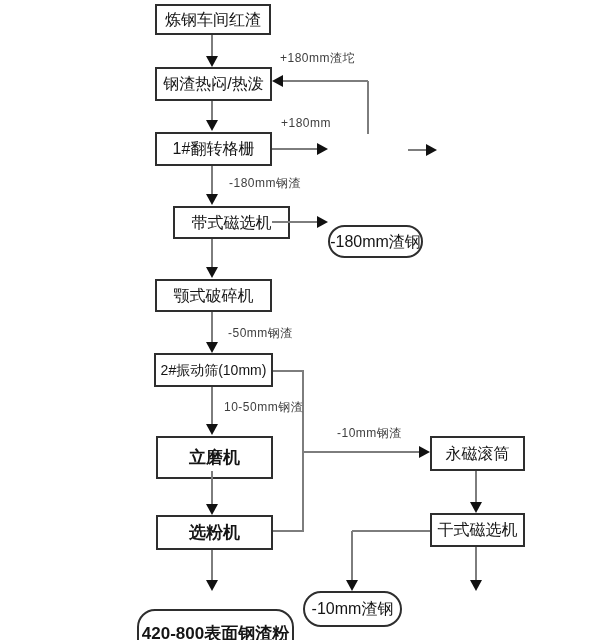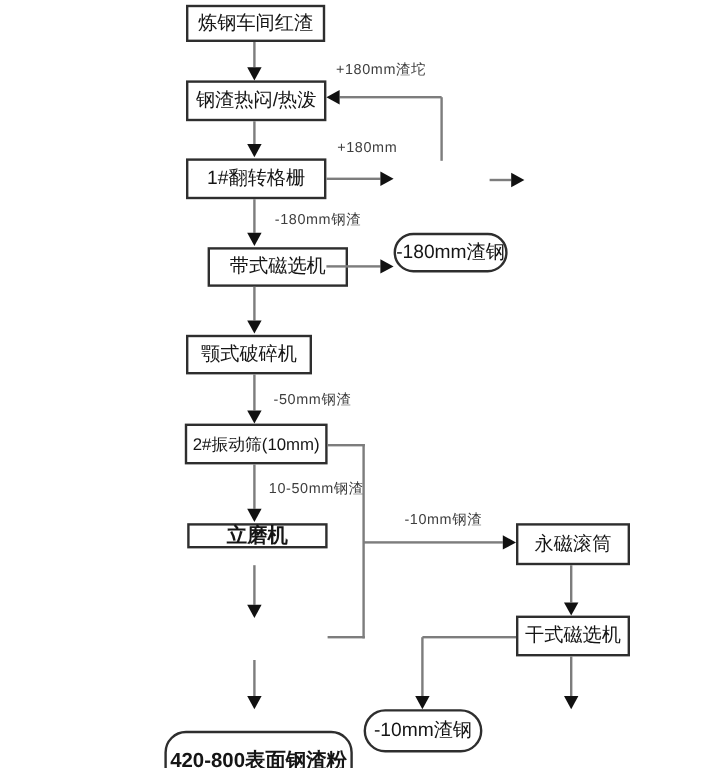--- a/index.html
+++ b/index.html
@@ -36,30 +36,31 @@
   <div class="node" style="left:155px;top:4px;width:116px;height:31px">炼钢车间红渣</div>
 
   <div class="node" style="left:155px;top:67px;width:117px;height:34px">钢渣热闷/热泼</div>
 
   <div class="node" style="left:155px;top:132px;width:117px;height:34px">1#翻转格栅</div>
 
 
 
   <div class="node" style="left:173px;top:206px;width:117px;height:33px">带式磁选机</div>
 
-  <div class="node oval" style="left:328px;top:194px;width:95px;height:33px">-180mm渣钢</div>
+  <div class="node oval" style="left:328px;top:225px;width:95px;height:33px">-180mm渣钢</div>
 
-  <div class="node" style="left:155px;top:279px;width:105px;height:33px">颚式破碎机</div>
+  <div class="node" style="left:155px;top:279px;width:117px;height:33px">颚式破碎机</div>
 
   <div class="node small-font" style="left:154px;top:353px;width:119px;height:34px">2#振动筛(10mm)</div>
 
-  <div class="node bold" style="left:156px;top:436px;width:117px;height:21px">立磨机</div>
+  <div class="node bold" style="left:156px;top:436px;width:117px;height:43px">立磨机</div>
 
   <div class="node" style="left:430px;top:436px;width:95px;height:35px">永磁滚筒</div>
 
+  <div class="node bold" style="left:156px;top:515px;width:117px;height:35px">选粉机</div>
 
   <div class="node" style="left:430px;top:513px;width:95px;height:34px">干式磁选机</div>
 
   <div class="node oval bold" style="left:137px;top:609px;width:157px;height:48px">420-800表面钢渣粉</div>
 
   <div class="node oval" style="left:303px;top:591px;width:99px;height:36px">-10mm渣钢</div>
 
 
   <div class="vline" style="left:211px;top:35px;height:21px"></div>
   <div class="arr-down" style="left:206px;top:56px"></div>

